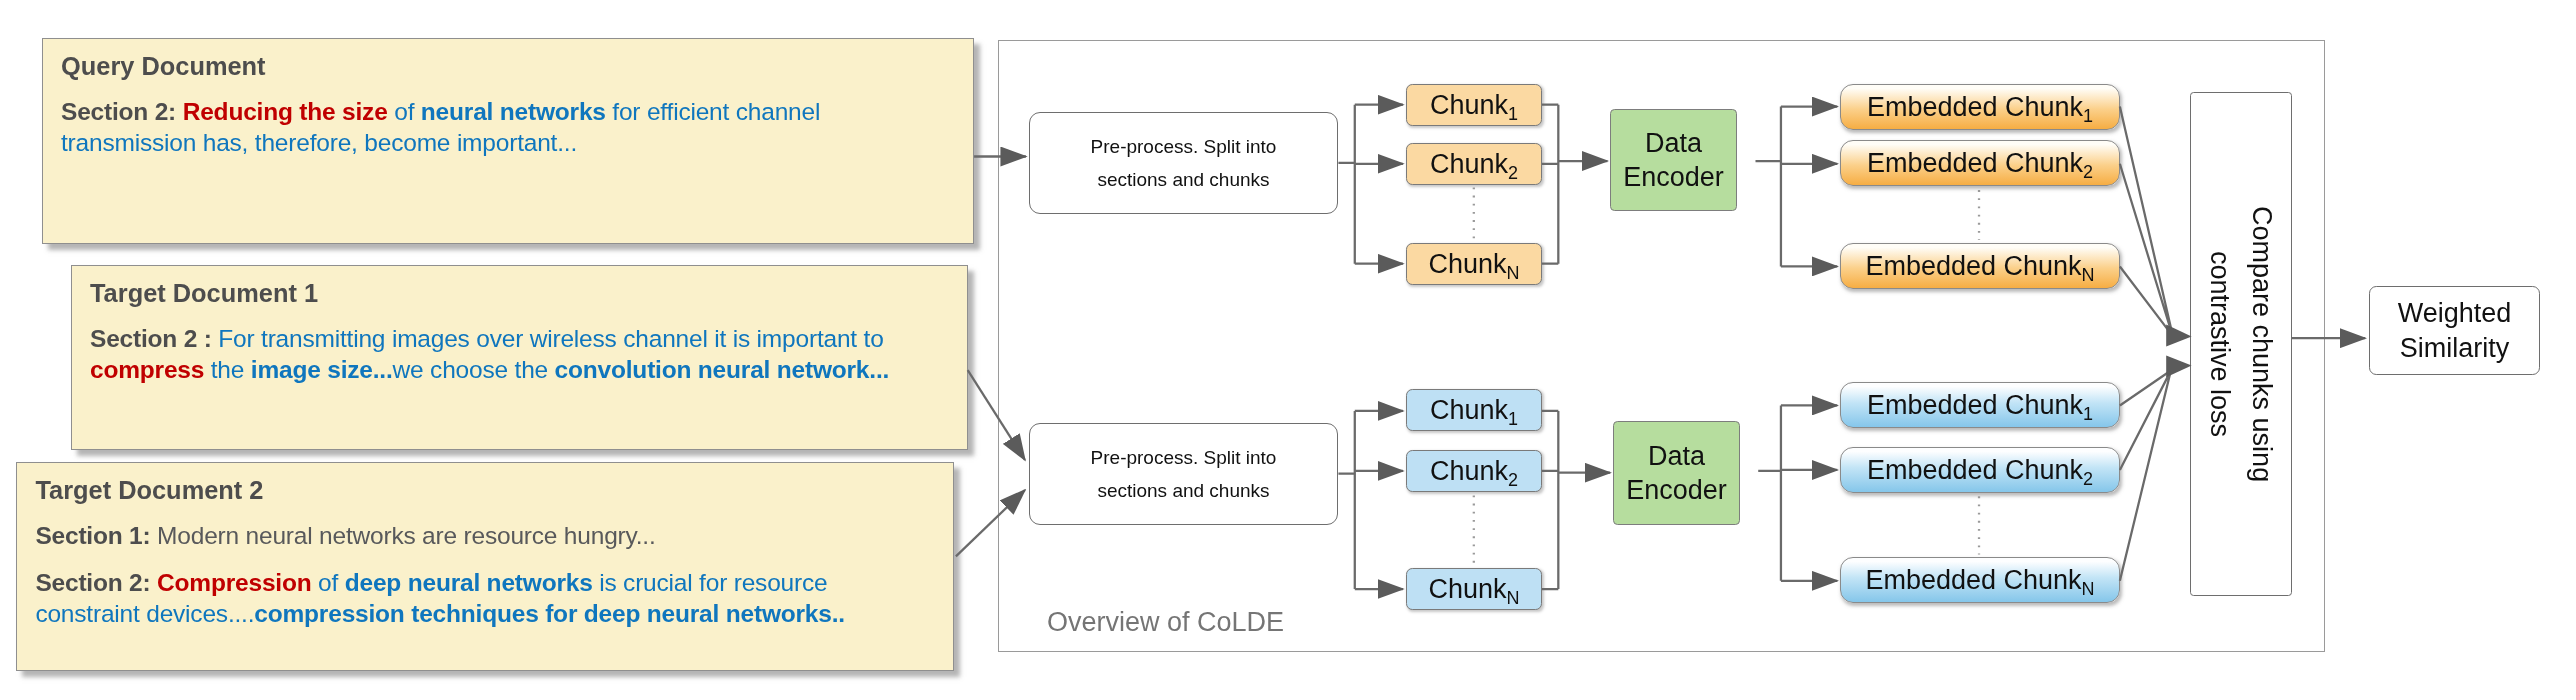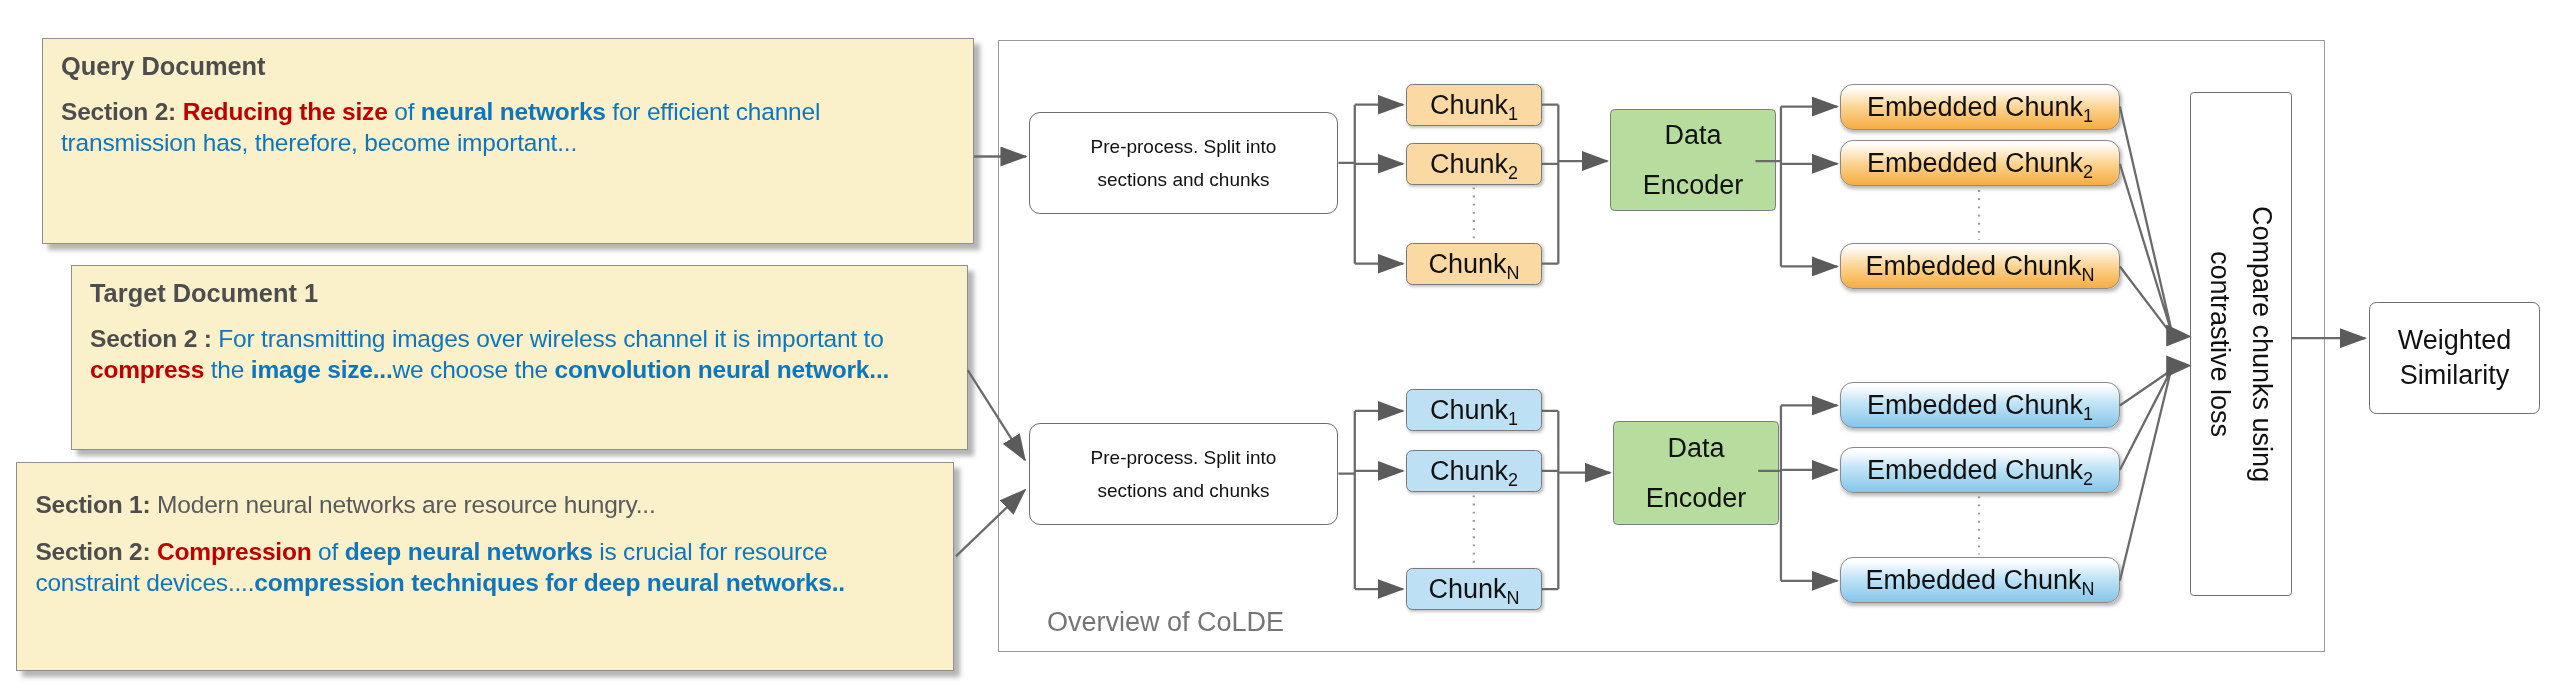--- a/index.html
+++ b/index.html
@@ -18,36 +18,36 @@
   .t1{left:71px;top:265px;width:897px;height:185px;}
   .t2{left:16.4px;top:462px;width:938px;height:209px;z-index:3;}
   
   .container{position:absolute;left:998px;top:40px;width:1327px;height:612px;
              border:1.8px solid var(--container_border);box-sizing:border-box;background:#fff;}
   .overview{position:absolute;left:1047px;top:607px;font-size:27px;color:var(--overview_text);}
   
   .box{position:absolute;box-sizing:border-box;display:flex;align-items:center;justify-content:center;
        text-align:center;color:#111;background:#fff;border:1.8px solid var(--box_border);}
   .pp{width:309px;height:102px;border-radius:11px;font-size:19px;line-height:33px;}
-  .enc{width:166px;height:102px;border-radius:4.5px;background:var(--encoder_green);
-       border-color:#7d7d7d;font-size:27px;line-height:50px;}
+  .enc{width:127px;height:102px;border-radius:4.5px;background:var(--encoder_green);
+       border-color:#7d7d7d;font-size:27px;line-height:34px;}
   .chunk{width:136px;height:42px;border-radius:6.4px;border-color:#7a7a7a;font-size:27px;
          box-shadow:1.8px 1.8px 2.7px rgba(130,130,130,.45);}
   .chunk.orange{background:var(--chunk_orange);}
   .chunk.blue{background:var(--chunk_blue);}
   .ec{width:280px;height:46px;border-radius:13px;border-color:#8a8a8a;font-size:27px;
       box-shadow:1.8px 2.7px 3.6px rgba(120,120,120,.5);}
   .ec.orange{background:linear-gradient(to bottom,var(--ec_orange_hi) 8%,#fbd08a 55%,var(--ec_orange_lo) 100%);}
   .ec.blue{background:linear-gradient(to bottom,var(--ec_blue_hi) 8%,#c2e4f6 45%,var(--ec_blue_lo) 100%);}
   sub{font-size:18px;line-height:0;vertical-align:-6.4px;}
   .compare{left:2190px;top:92px;width:102px;height:504px;border-radius:3.6px;}
   .compare-text{writing-mode:vertical-rl;text-align:center;font-size:27px;line-height:42px;}
   .compare-text span{display:block;}
-  .weighted{left:2369px;top:286px;width:171px;height:112px;border-radius:7.3px;
-            font-size:27px;line-height:35px;margin-top:16px;}
+  .weighted{left:2369px;top:286px;width:171px;height:89px;border-radius:7.3px;
+            font-size:27px;line-height:35px;}
   
   svg.wires{position:absolute;left:0;top:0;z-index:5;pointer-events:none;}
   .wire{stroke:var(--wire);stroke-width:2.5;fill:none;}
   .dotted{stroke:#9a9a9a;stroke-width:2.5;fill:none;stroke-dasharray:2 7;}
   .head{fill:var(--arrow);stroke:none;}
 </style>
 </head>
 <body>
 
 <div class="canvas">
@@ -56,20 +56,21 @@
     <div class="doc-title">Query Document</div>
     <p><span class="lbl">Section 2: </span><span class="red">Reducing the size</span><span class="blu"> of </span><span class="blub">neural networks</span><span class="blu"> for efficient channel transmission has, therefore, become important...</span></p>
   </div>
 
   <div class="doc t1">
     <div class="doc-title">Target Document 1</div>
     <p><span class="lbl">Section 2 : </span><span class="blu">For transmitting images over wireless channel it is important to </span><span class="red">compress</span><span class="blu"> the </span><span class="blub">image size...</span><span class="blu">we choose the </span><span class="blub">convolution neural network...</span></p>
   </div>
 
   <div class="doc t2">
+    <div class="doc-title">Target Document 2</div>
     <p><span class="lbl">Section 1:</span><span> Modern neural networks are resource hungry...</span></p>
     <p><span class="lbl">Section 2: </span><span class="red">Compression</span><span class="blu"> of </span><span class="blub">deep neural networks</span><span class="blu"> is crucial for resource constraint devices....</span><span class="blub">compression techniques for deep neural networks..</span></p>
   </div>
 
   <div class="container"></div>
   <div class="overview">Overview of CoLDE</div>
 
   <div class="box pp" style="left:1029px;top:112px;">
     <div>
         <span style="display:block">Pre-process. Split into</span>

